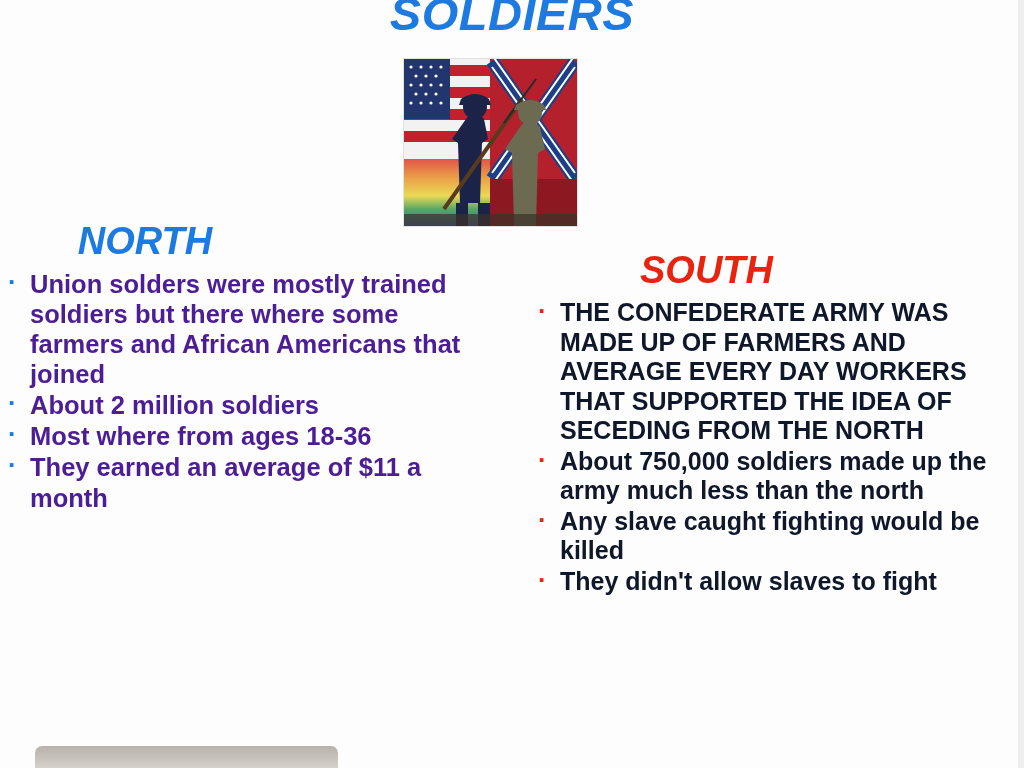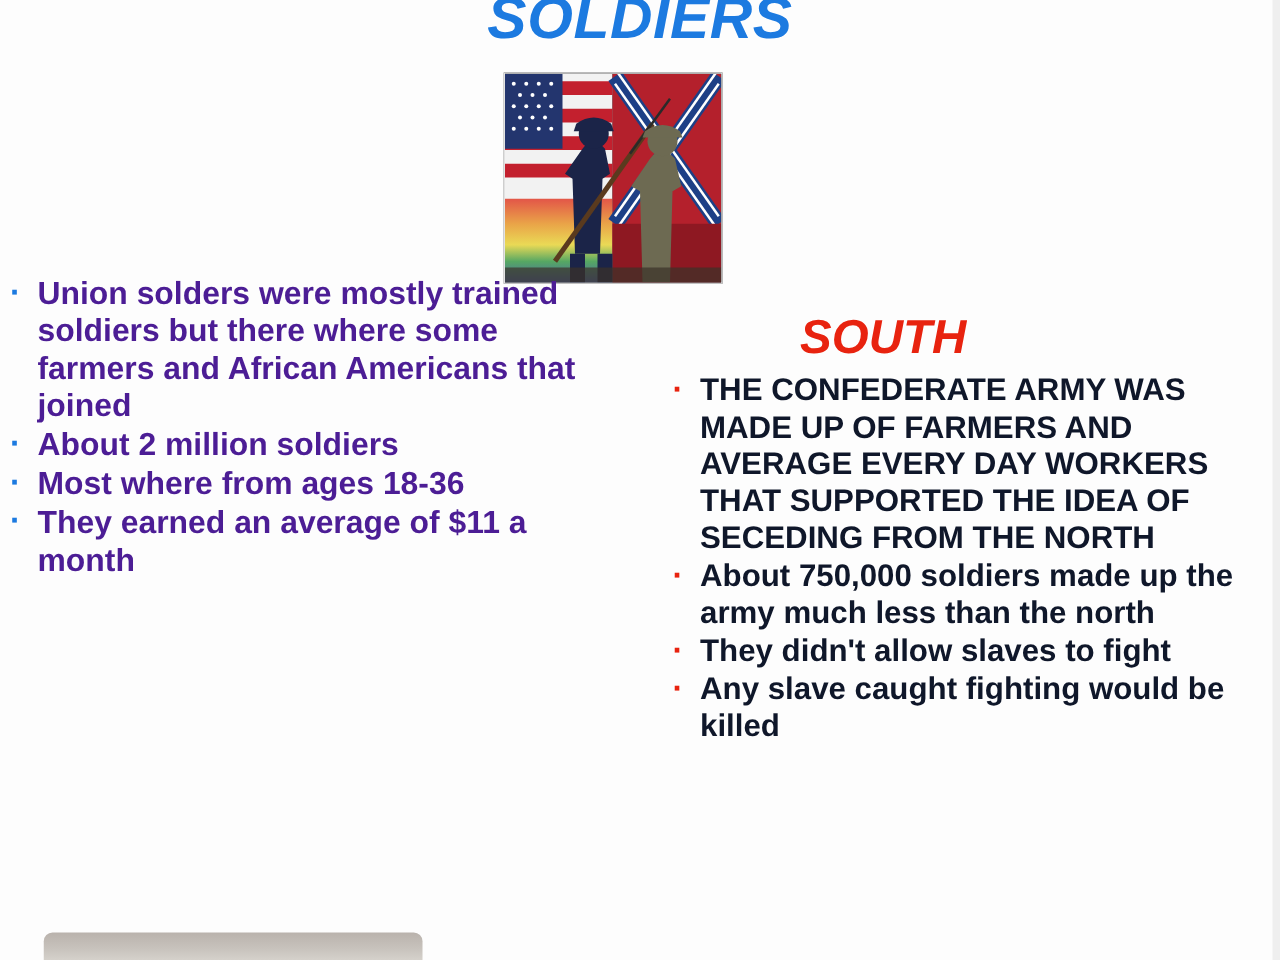--- a/index.html
+++ b/index.html
@@ -220,33 +220,34 @@
       <g fill="#6d6a52">
         <path d="M116 68 q9 -13 20 0 l5 22 -7 4 -2 73 -22 0 -2 -73 -7 -4z"></path>
         <circle cx="126" cy="54" r="12"></circle>
         <path d="M112 46 q14 -10 28 0 l2 5 -32 0z"></path>
       </g>
       <rect x="0" y="155" width="173" height="12" fill="#3a3228" opacity="0.7"></rect>
     </svg>
   </div>
 
   <div class="col-north">
+    <div class="head head-north">NORTH</div>
     <ul class="bullets">
       <li>Union solders were mostly trained soldiers but there where some farmers and African Americans that joined</li>
       <li>About 2 million soldiers</li>
       <li>Most where from ages 18-36</li>
       <li>They earned an average of $11 a month</li>
     </ul>
   </div>
 
   <div class="col-south">
     <div class="head head-south">SOUTH</div>
     <ul class="bullets">
       <li class="caps">THE CONFEDERATE ARMY WAS MADE UP OF FARMERS AND AVERAGE EVERY DAY WORKERS THAT SUPPORTED THE IDEA OF SECEDING FROM THE NORTH</li>
       <li>About 750,000 soldiers made up the army much less than the north</li>
+      <li>Any slave caught fighting would be killed</li>
       <li>They didn't allow slaves to fight</li>
-      <li>Any slave caught fighting would be killed</li>
     </ul>
   </div>
 
   <div class="bottom-tab"></div>
   <div class="right-strip"></div>
 </div>
 
 </body></html>

